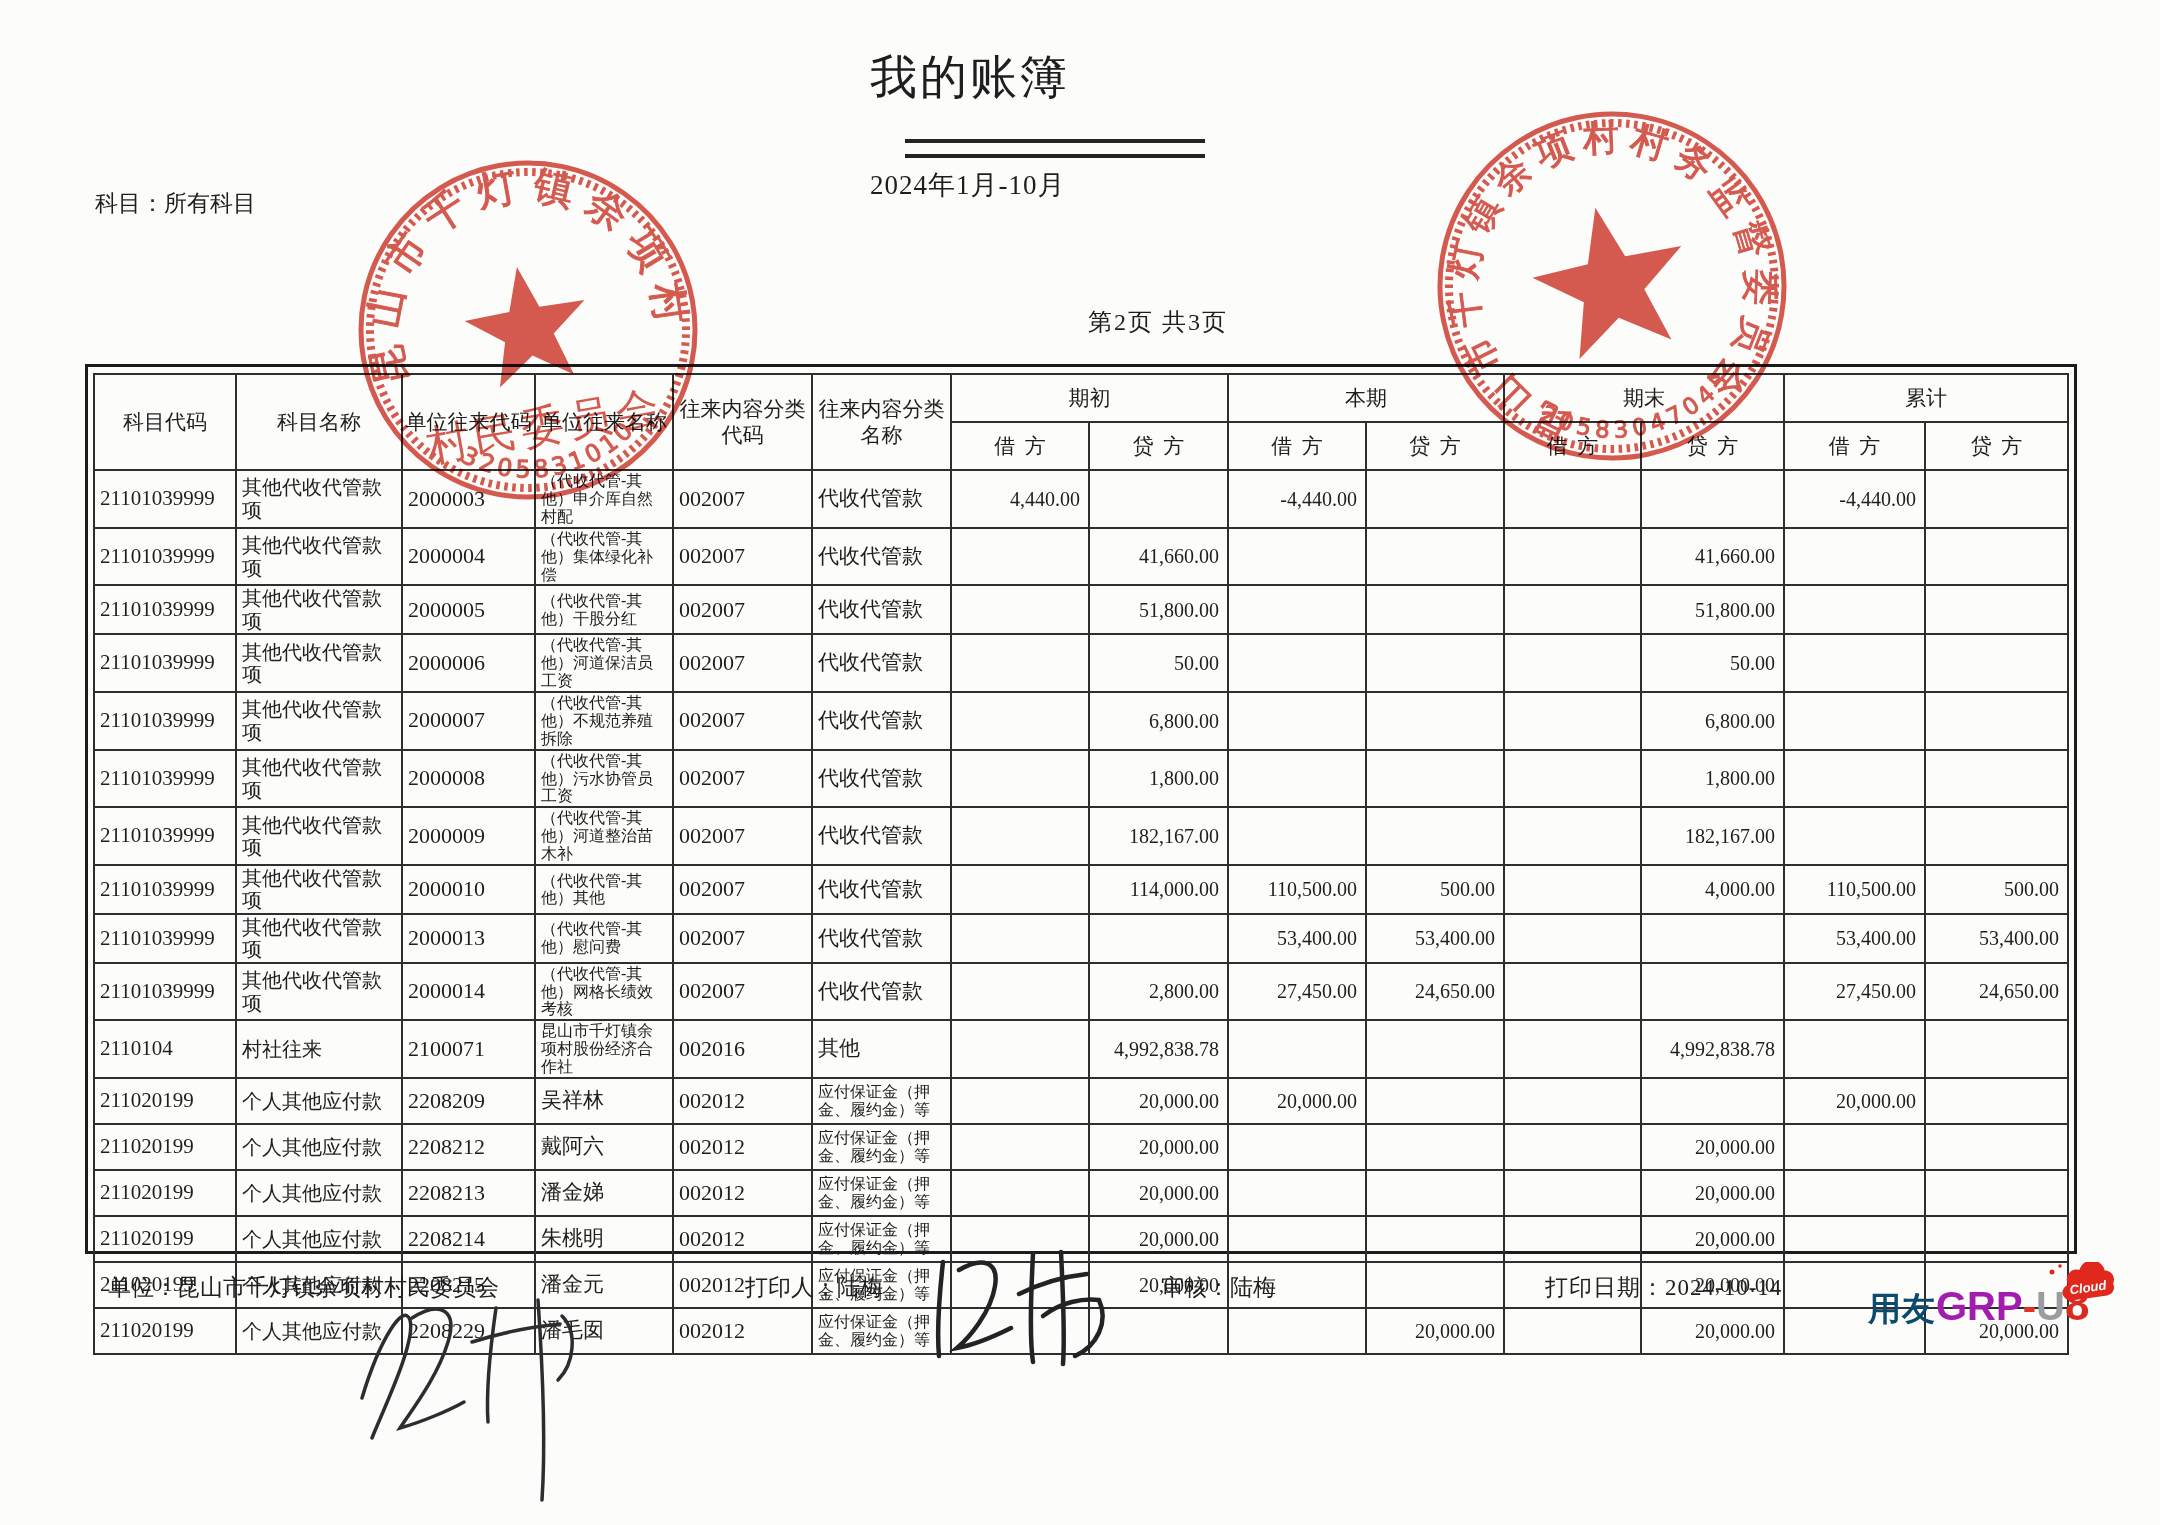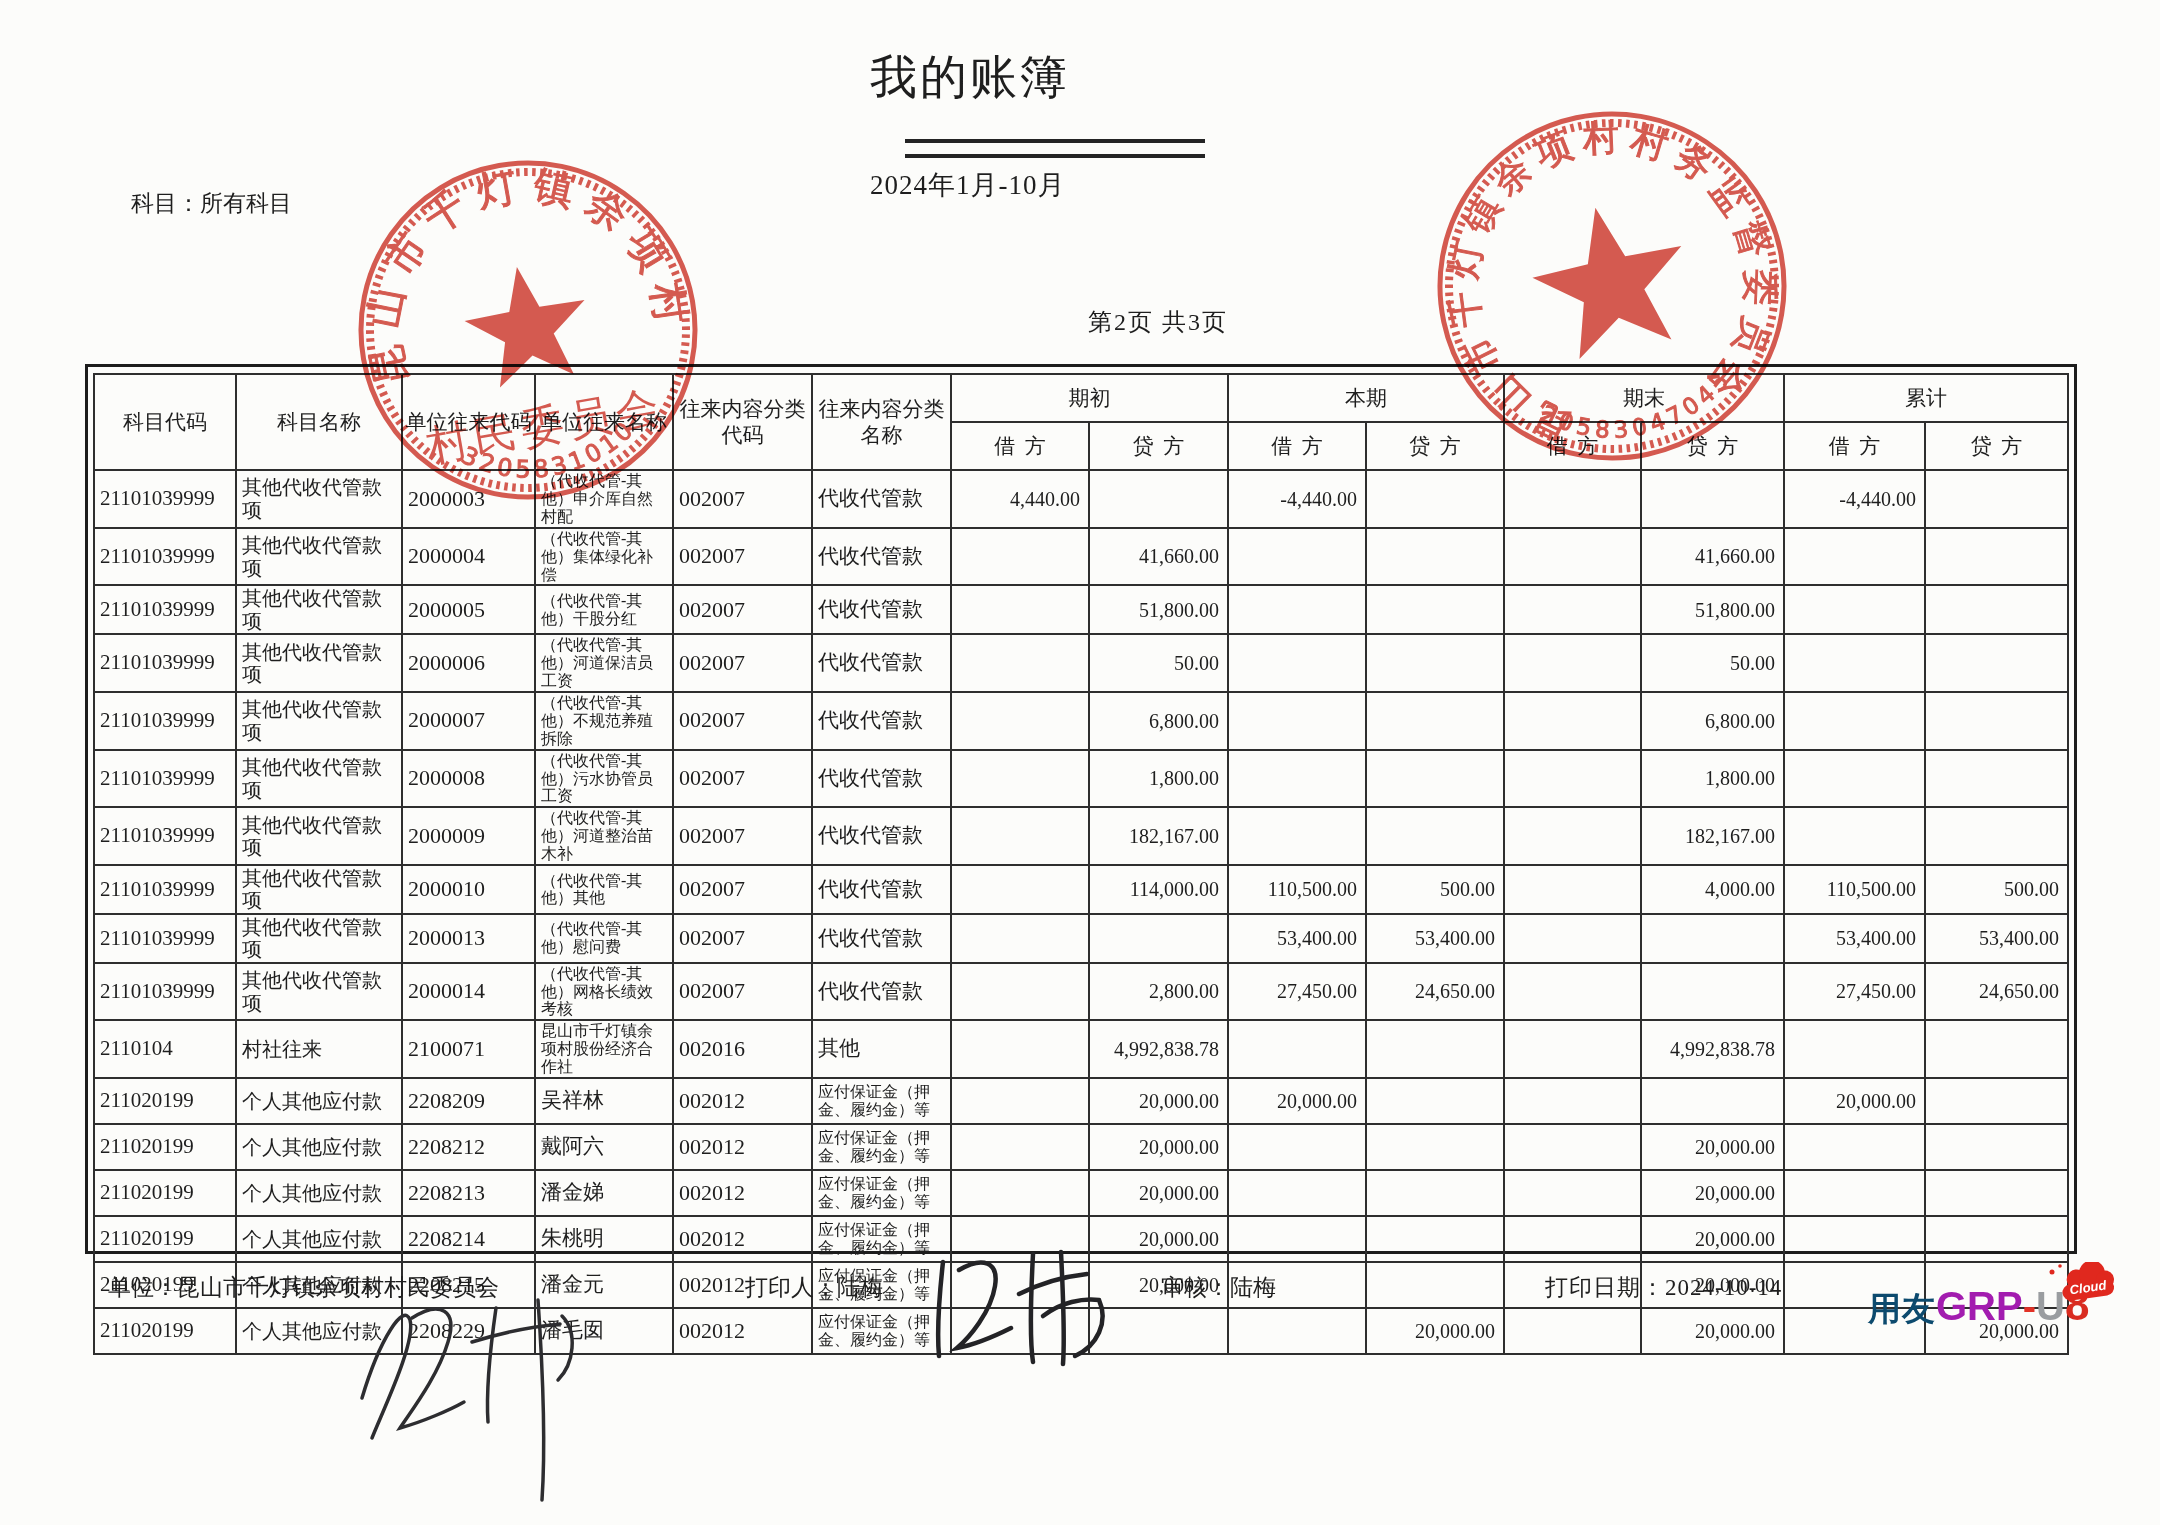--- a/index.html
+++ b/index.html
@@ -5,21 +5,21 @@
   html,body{margin:0;padding:0;background:#e8e8e6;}
   #page{position:relative;width:2160px;height:1525px;background:#fcfcfa;overflow:hidden;
         font-family:"Liberation Serif","DejaVu Serif",serif;color:#1e1e1e;}
   
   .title-block{position:absolute;left:870px;top:46px;width:370px;text-align:left;}
   .doc-title{font-size:47px;letter-spacing:3px;font-weight:500;}
   .title-underline{height:0;border-top:4px solid #242424;width:300px;margin:0 auto;}
   .ul1{margin-top:30px;}
   .ul2{margin-top:11px;}
   .doc-period{margin-top:9px;font-size:27px;letter-spacing:1px;}
-  .subject-filter{position:absolute;left:95px;top:188px;font-size:23px;margin-left:36px;}
+  .subject-filter{position:absolute;left:95px;top:188px;font-size:23px;}
   .page-indicator{position:absolute;left:1088px;top:306px;font-size:24px;letter-spacing:2px;}
   
   .table-wrap{position:absolute;left:85px;top:364px;width:1992px;height:890px;
               border:3px solid #1c1c1c;padding:6px 5px;box-sizing:border-box;background:transparent;}
   table{width:100%;height:100%;border-collapse:collapse;table-layout:fixed;}
   th,td{border:2px solid #2e2e2e;overflow:hidden;}
   thead th{font-weight:normal;font-size:21px;text-align:center;line-height:1.25;padding:2px;}
   thead tr.grp th{height:42px;}
   thead tr.sub th{height:42px;letter-spacing:.45em;text-indent:.45em;margin-left:18px;}
   tbody tr{height:46px;}

